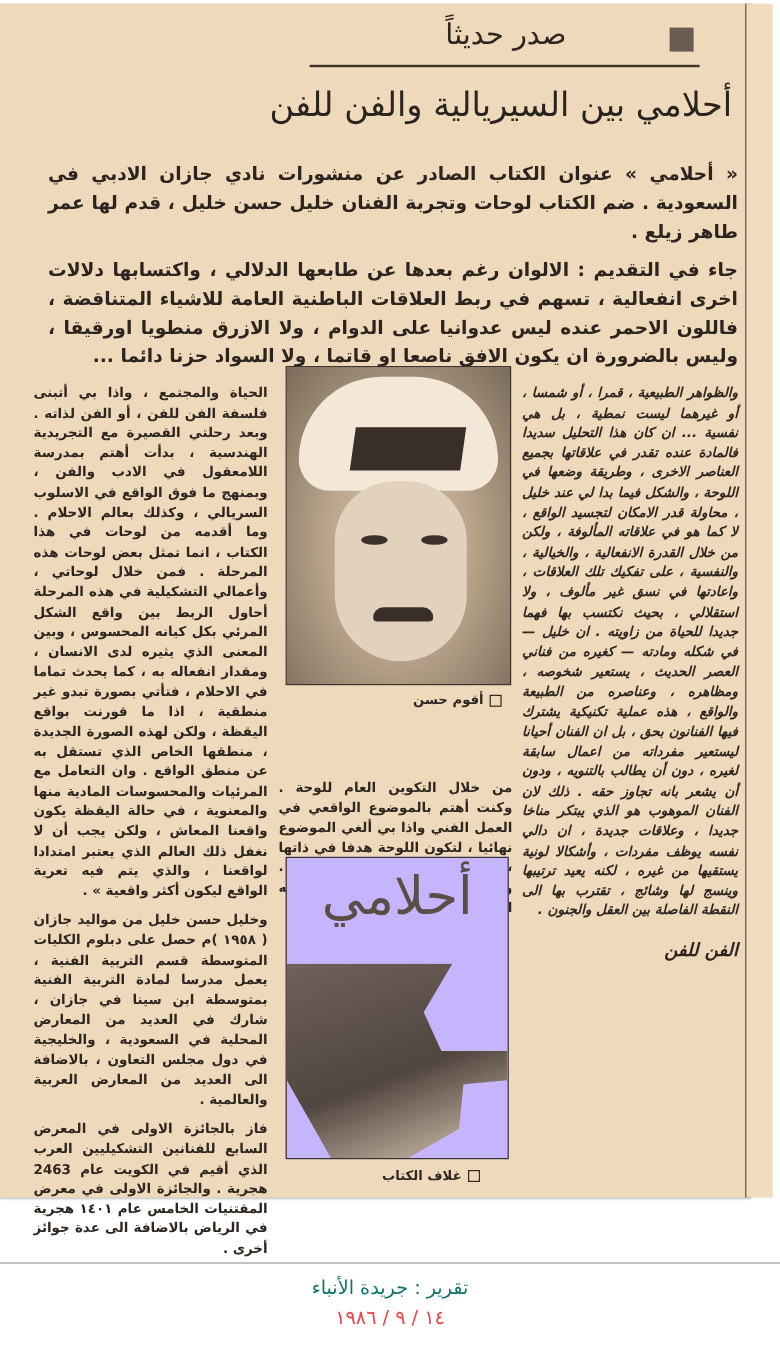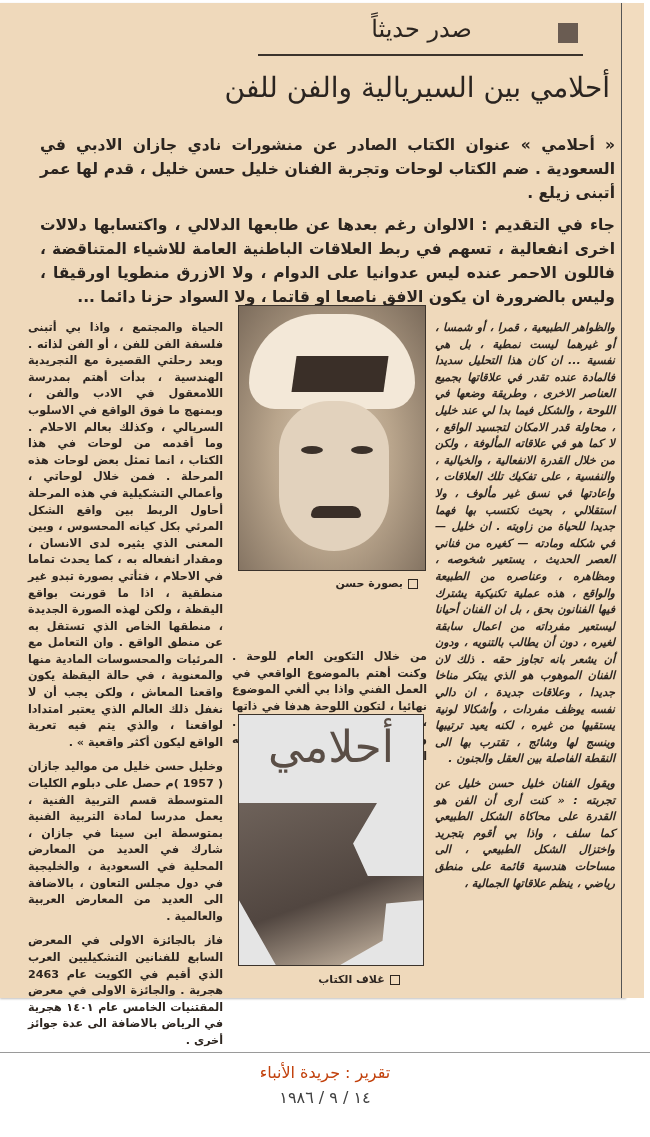--- a/index.html
+++ b/index.html
@@ -19,72 +19,72 @@
   .col-left { left:28px; top:298px; width:195px; }
   .subhead { font-size:15px; font-weight:bold; margin:16px 0 18px 0 !important; }
   .photo { position:absolute; left:238px; top:302px; width:186px; height:264px; border:1px solid #3b332c; background:radial-gradient(ellipse at 50% 55%, #d8c8b2 0%, #b9a58c 45%, #7b6b5b 100%); overflow:hidden; }
   .photo .ghutra { position:absolute; left:10px; top:8px; width:166px; height:95px; background:#f3e8d8; border-radius:80px 80px 30px 30px; }
   .photo .band { position:absolute; left:55px; top:50px; width:92px; height:36px; background:#3a2f28; transform:skew(-8deg); }
   .photo .face { position:absolute; left:40px; top:95px; width:110px; height:150px; background:#e2d2bd; border-radius:50px 50px 55px 55px; }
   .photo .eye { position:absolute; top:140px; width:22px; height:8px; background:#3b312a; border-radius:50%; }
   .photo .mus { position:absolute; left:72px; top:200px; width:50px; height:12px; background:#3a2f28; border-radius:10px 10px 4px 4px; }
   .caption { position:absolute; direction:rtl; font-weight:bold; font-size:11px; color:#2e2620; }
   .caption .sq { display:inline-block; width:8px; height:8px; border:1px solid #2e2620; margin-left:5px; vertical-align:middle; }
-  .cover { position:absolute; left:238px; top:711px; width:184px; height:250px; border:1px solid #3b332c; background:#e5e5e5; overflow:hidden; }
+  .cover { position:absolute; left:238px; top:711px; width:184px; height:250px; border:1px solid #3b332c; background:#c4b5fd; overflow:hidden; }
   .cover .ttl { position:absolute; top:6px; width:100%; text-align:center; font-family:"DejaVu Serif", serif; font-size:44px; color:#5a4e46; direction:rtl; }
   .cover .horse { position:absolute; left:0; top:88px; width:184px; height:162px; background:linear-gradient(160deg,#6e625a 0%, #514640 55%, #d9c7b1 100%); clip-path:polygon(0 0, 75% 0, 62% 25%, 70% 45%, 100% 45%, 100% 60%, 80% 62%, 78% 85%, 55% 100%, 20% 100%, 10% 80%, 0 60%); }
   .footer-rule { position:absolute; left:0; top:1052px; width:650px; height:1px; background:#9a9a9a; }
-  .footer-src { position:absolute; left:0; top:1063px; width:650px; text-align:center; direction:rtl; font-size:16px; color:#c2410c; }
-  .footer-date { position:absolute; left:0; top:1088px; width:650px; text-align:center; direction:rtl; font-size:16px; color:#404040; }
+  .footer-src { position:absolute; left:0; top:1063px; width:650px; text-align:center; direction:rtl; font-size:16px; color:#0f766e; }
+  .footer-date { position:absolute; left:0; top:1088px; width:650px; text-align:center; direction:rtl; font-size:16px; color:#ef4444; }
 </style>
 </head>
 <body>
 
 <div class="clip">
   <div class="kicker-box"></div>
   <div class="kicker">صدر حديثاً</div>
   <div class="kicker-rule"></div>
   <div class="headline">أحلامي بين السيريالية والفن للفن</div>
 
   <div class="intro">
-    <p>« أحلامي » عنوان الكتاب الصادر عن منشورات نادي جازان الادبي في السعودية . ضم الكتاب لوحات وتجربة الفنان خليل حسن خليل ، قدم لها عمر أتبنى زيلع .</p>
+    <p>« أحلامي » عنوان الكتاب الصادر عن منشورات نادي جازان الادبي في السعودية . ضم الكتاب لوحات وتجربة الفنان خليل حسن خليل ، قدم لها عمر طاهر زيلع .</p>
     <p>جاء في التقديم : الالوان رغم بعدها عن طابعها الدلالي ، واكتسابها دلالات اخرى انفعالية ، تسهم في ربط العلاقات الباطنية العامة للاشياء المتناقضة ، فاللون الاحمر عنده ليس عدوانيا على الدوام ، ولا الازرق منطويا اورقيقا ، وليس بالضرورة ان يكون الافق ناصعا او قاتما ، ولا السواد حزنا دائما ...</p>
   </div>
 
   <div class="col col-right">
     <p>والظواهر الطبيعية ، قمرا ، أو شمسا ، أو غيرهما ليست نمطية ، بل هي نفسية ... ان كان هذا التحليل سديدا فالمادة عنده تقدر في علاقاتها بجميع العناصر الاخرى ، وطريقة وضعها في اللوحة ، والشكل فيما بدا لي عند خليل ، محاولة قدر الامكان لتجسيد الواقع ، لا كما هو في علاقاته المألوفة ، ولكن من خلال القدرة الانفعالية ، والخيالية ، والنفسية ، على تفكيك تلك العلاقات ، واعادتها في نسق غير مألوف ، ولا استقلالي ، بحيث نكتسب بها فهما جديدا للحياة من زاويته . ان خليل — في شكله ومادته — كغيره من فناني العصر الحديث ، يستعير شخوصه ، ومظاهره ، وعناصره من الطبيعة والواقع ، هذه عملية تكنيكية يشترك فيها الفنانون بحق ، بل ان الفنان أحيانا ليستعير مفرداته من اعمال سابقة لغيره ، دون أن يطالب بالتنويه ، ودون أن يشعر بانه تجاوز حقه . ذلك لان الفنان الموهوب هو الذي يبتكر مناخا جديدا ، وعلاقات جديدة ، ان دالي نفسه يوظف مفردات ، وأشكالا لونية يستقيها من غيره ، لكنه يعيد ترتيبها وينسج لها وشائج ، تقترب بها الى النقطة الفاصلة بين العقل والجنون .</p>
-    <p>ويقول الفنان خليل حسن خليل عن تجربته : « كنت أرى أن الفن هو القدرة على محاكاة الشكل الطبيعي كما سلف ، واذا بي أقوم بتجريد واختزال الشكل الطبيعي ، الى مساحات هندسية قائمة على منطق رياضي ، ينظم علاقاتها الجمالية ،</p>
+    <p class="subhead">الفن للفن</p>
   </div>
 
   <div class="photo">
     <div class="ghutra"></div>
     <div class="band"></div>
     <div class="face"></div>
     <div class="eye" style="left:62px"></div>
     <div class="eye" style="left:112px"></div>
     <div class="mus"></div>
   </div>
   <div class="caption" style="left:300px; top:574px; width:118px; text-align:right;">
-    <span class="sq"></span><span>بصورة حسن</span>
+    <span class="sq"></span><span>أقوم حسن</span>
   </div>
 
   <div class="col col-mid">
     <p>من خلال التكوين العام للوحة . وكنت أهتم بالموضوع الواقعي في العمل الفني واذا بي ألغي الموضوع نهائيا ، لتكون اللوحة هدفا في ذاتها ، وليست رسالة الى الجمهور . وكنت أرى أن الفن يجب أن يتجه الى</p>
   </div>
 
   <div class="cover">
     <div class="ttl">أحلامي</div>
     <div class="horse"></div>
   </div>
   <div class="caption" style="left:300px; top:970px; width:118px; text-align:center;">
     <span class="sq"></span><span>غلاف الكتاب</span>
   </div>
 
   <div class="col col-left">
     <p>الحياة والمجتمع ، واذا بي أتبنى فلسفة الفن للفن ، أو الفن لذاته . وبعد رحلتي القصيرة مع التجريدية الهندسية ، بدأت أهتم بمدرسة اللامعقول في الادب والفن ، وبمنهج ما فوق الواقع في الاسلوب السريالي ، وكذلك بعالم الاحلام . وما أقدمه من لوحات في هذا الكتاب ، انما تمثل بعض لوحات هذه المرحلة . فمن خلال لوحاتي ، وأعمالي التشكيلية في هذه المرحلة أحاول الربط بين واقع الشكل المرئي بكل كيانه المحسوس ، وبين المعنى الذي يثيره لدى الانسان ، ومقدار انفعاله به ، كما يحدث تماما في الاحلام ، فتأتي بصورة تبدو غير منطقية ، اذا ما قورنت بواقع اليقظة ، ولكن لهذه الصورة الجديدة ، منطقها الخاص الذي تستقل به عن منطق الواقع . وان التعامل مع المرئيات والمحسوسات المادية منها والمعنوية ، في حالة اليقظة يكون واقعنا المعاش ، ولكن يجب أن لا نغفل ذلك العالم الذي يعتبر امتدادا لواقعنا ، والذي يتم فيه تعرية الواقع ليكون أكثر واقعية » .</p>
-    <p>وخليل حسن خليل من مواليد جازان ( 1957 )م حصل على دبلوم الكليات المتوسطة قسم التربية الفنية ، يعمل مدرسا لمادة التربية الفنية بمتوسطة ابن سينا في جازان ، شارك في العديد من المعارض المحلية في السعودية ، والخليجية في دول مجلس التعاون ، بالاضافة الى العديد من المعارض العربية والعالمية .</p>
+    <p>وخليل حسن خليل من مواليد جازان ( ١٩٥٨ )م حصل على دبلوم الكليات المتوسطة قسم التربية الفنية ، يعمل مدرسا لمادة التربية الفنية بمتوسطة ابن سينا في جازان ، شارك في العديد من المعارض المحلية في السعودية ، والخليجية في دول مجلس التعاون ، بالاضافة الى العديد من المعارض العربية والعالمية .</p>
     <p>فاز بالجائزة الاولى في المعرض السابع للفنانين التشكيليين العرب الذي أقيم في الكويت عام 2463 هجرية . والجائزة الاولى في معرض المقتنيات الخامس عام ١٤٠١ هجرية في الرياض بالاضافة الى عدة جوائز أخرى .</p>
   </div>
 </div>
 
 <div class="footer-rule"></div>
 <div class="footer-src">تقرير : جريدة الأنباء</div>
 <div class="footer-date">١٤ / ٩ / ١٩٨٦</div>
 
 </body></html>

